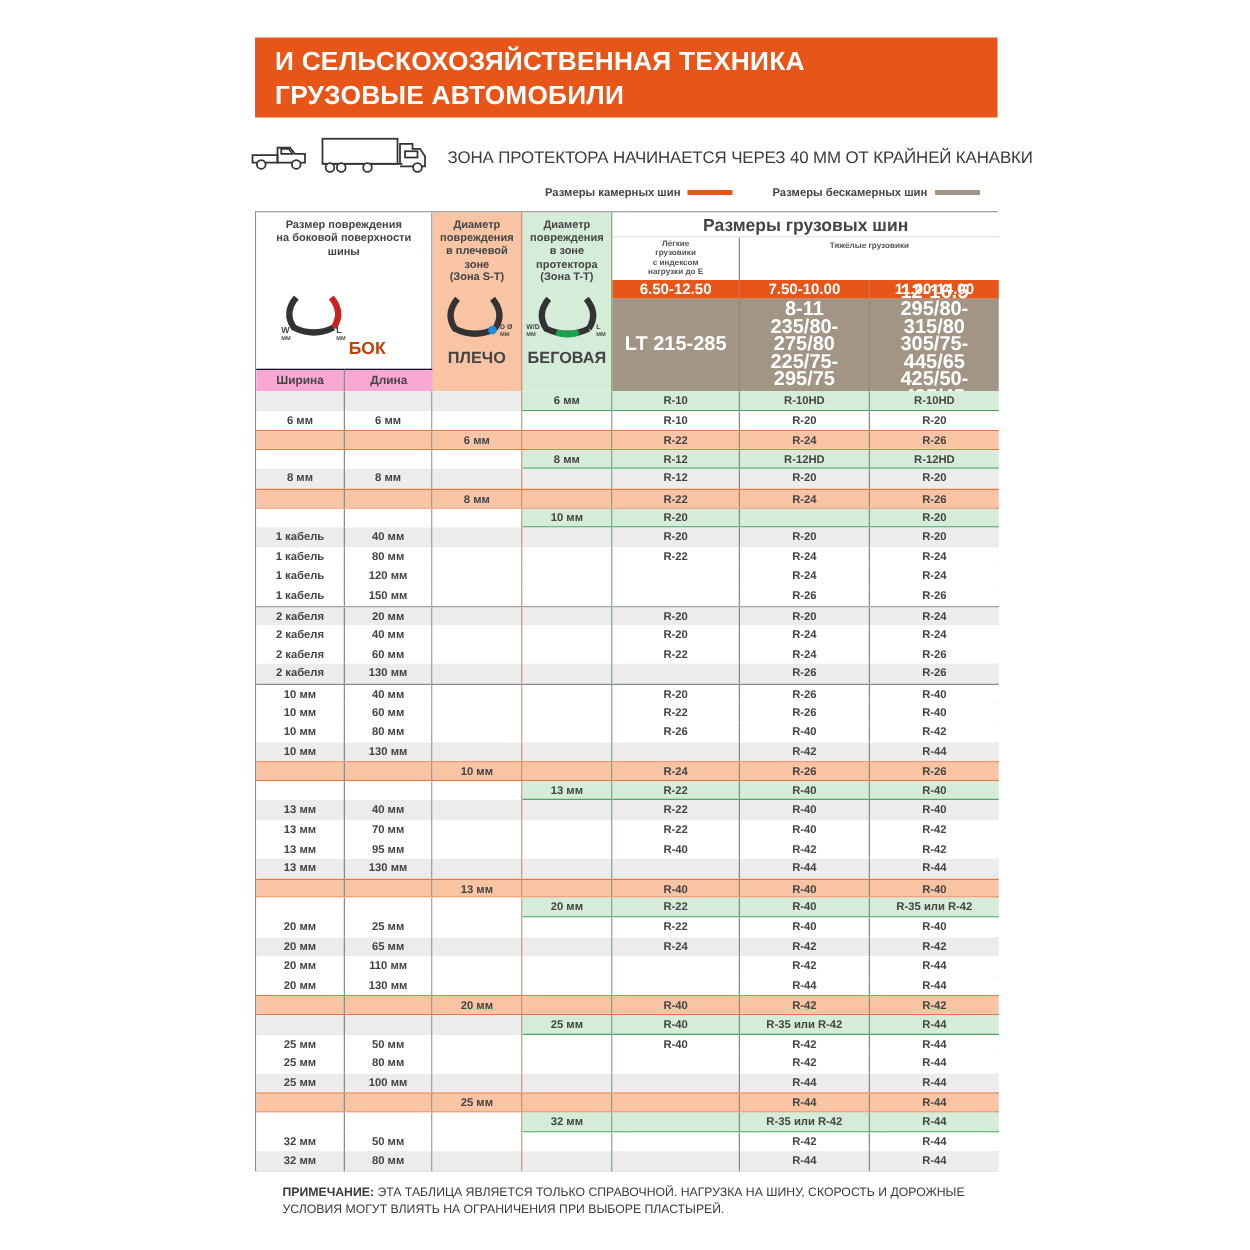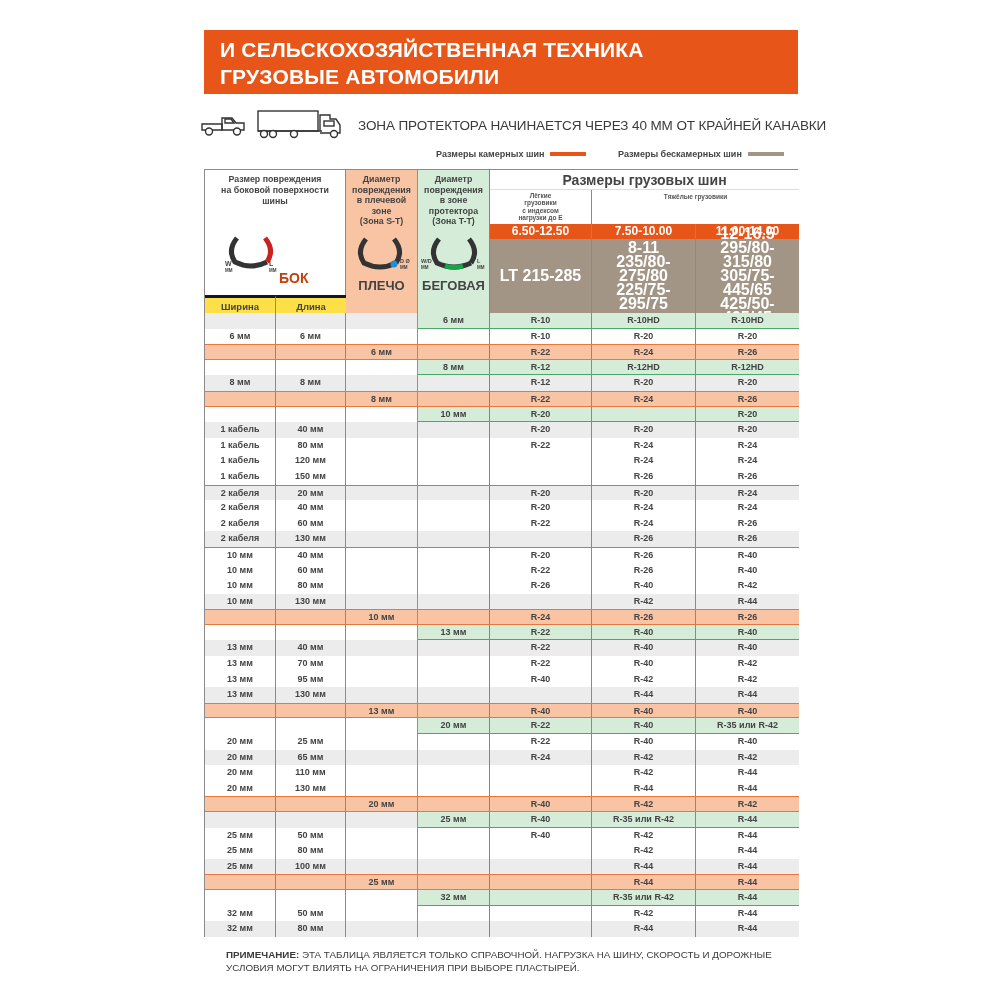--- a/index.html
+++ b/index.html
@@ -22,21 +22,21 @@
   .hdr { position: absolute; top: 0; height: 143px; }
   .hdr-side { left: 0; width: 141px; border-right: 1px solid #8a8a8a; background: #fff; }
   .hdr-side .t { text-align: center; font-size: 8.8px; font-weight: bold; line-height: 11px; margin-top: 4px; color: #444; }
   .hdr-shoulder { left: 141px; width: 72px; background: #f8c4a4; border-right: 1px solid #e8773e; }
   .hdr-tread { left: 213px; width: 72px; background: #d5ecd9; border-right: 1px solid #4aa868; }
   .hdr-sub { text-align: center; font-size: 8.8px; font-weight: bold; line-height: 10.5px; margin-top: 4px; color: #444; }
   .big-label { position: absolute; left: 0; right: 0; top: 108px; text-align: center; font-size: 13px; font-weight: bold; color: #444; }
   .tire-icon { position: absolute; left: 50%; transform: translateX(-50%); top: 65px; }
   .bok-label { position: absolute; left: 74px; top: 72px; font-size: 14px; font-weight: bold; color: #c2410c; margin-top: 28px; }
 
-  .wl-head { position: absolute; top: 125px; height: 18px; border-top: 3px solid #0f172a; font-size: 9.5px; font-weight: bold; text-align: center; line-height: 17px; color: #444; background: #fde047; }
+  .wl-head { position: absolute; top: 125px; height: 18px; border-top: 1px solid #0f172a; font-size: 9.5px; font-weight: bold; text-align: center; line-height: 17px; color: #444; background: #f9a8d4; }
 
   .sizes-title { position: absolute; left: 285px; top: 0; width: 309px; height: 20px; text-align: center; font-size: 14px; font-weight: bold; line-height: 20px; border-bottom: 1px solid #ddd; background: #fff; color: #444; }
   .sub-light { position: absolute; left: 285px; top: 20px; width: 102px; height: 34px; text-align: center; font-size: 6.5px; font-weight: bold; line-height: 7.4px; padding-top: 2px; color: #555; border-right: 1px solid #8a8a8a; background: #fff; }
   .sub-heavy { position: absolute; left: 387px; top: 20px; width: 207px; height: 34px; text-align: center; font-size: 6.5px; font-weight: bold; line-height: 10px; padding-top: 2px; color: #555; background: #fff; }
   .range-row { position: absolute; left: 285px; top: 54px; width: 309px; height: 15px; background: #e85518; display: flex; }
   .range-row div { color: #fff; font-size: 12px; font-weight: bold; text-align: center; line-height: 15px; }
   .tubeless-row { position: absolute; left: 285px; top: 69px; width: 309px; height: 74px; background: #a39585; display: flex; }
   .tubeless-row > div { color: #fff; font-size: 16px; font-weight: bold; text-align: center; display: flex; flex-direction: column; justify-content: center; line-height: 14px; }
   .c1 { width: 102px; border-right: 1px solid #8a8a8a; }
   .c2 { width: 104px; border-right: 1px solid #8a8a8a; }

